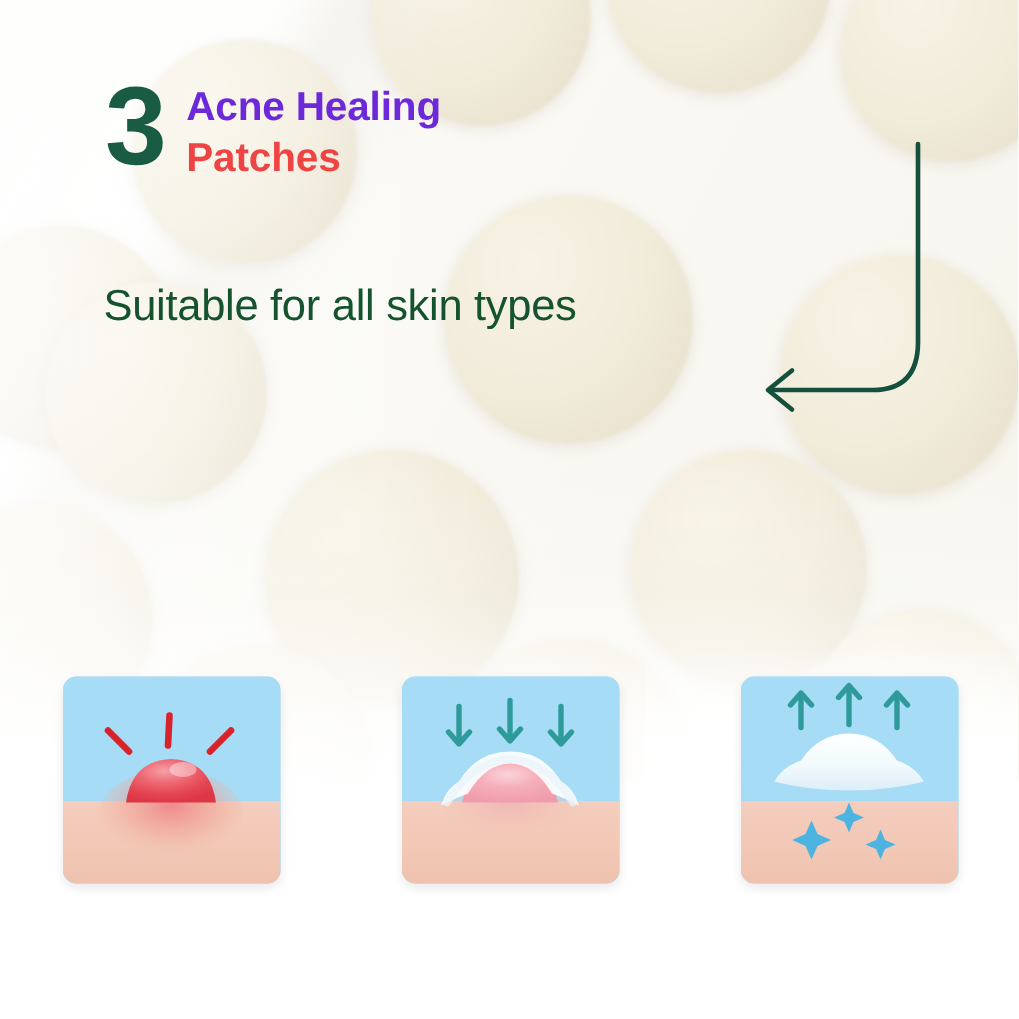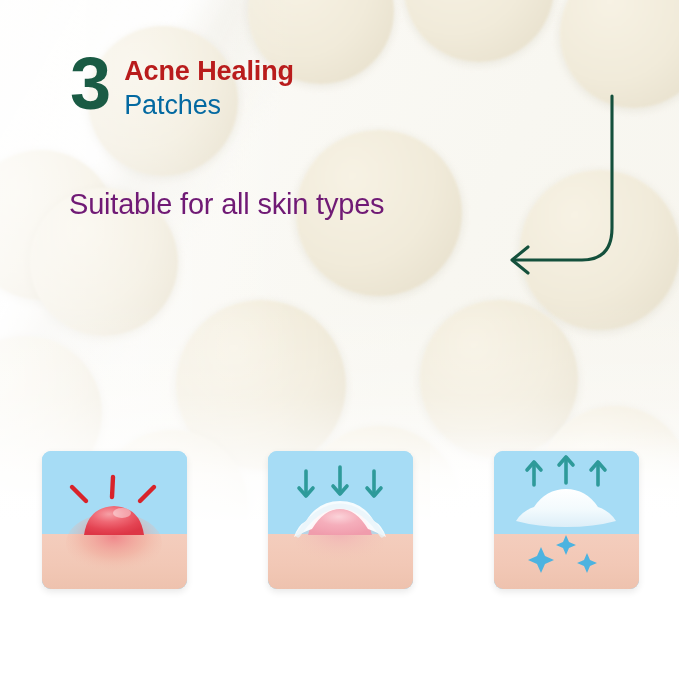--- a/index.html
+++ b/index.html
@@ -87,43 +87,43 @@
     color: #1a5b44;
     margin-right: 15px;
     margin-top: 2px;
   }
   #heading-lines {
     padding-top: 7px;
   }
   #heading-line-1 {
     font-size: 27px;
     font-weight: bold;
-    color: #b91c1c;
+    color: #6d28d9;
     line-height: 1.22;
     letter-spacing: -0.1px;
     white-space: nowrap;
   }
   #heading-line-2 {
     font-size: 27px;
-    font-weight: normal;
-    color: #0369a1;
+    font-weight: bold;
+    color: #ef4444;
     line-height: 1.3;
     letter-spacing: -0.1px;
     white-space: nowrap;
   }
 
   
   #benefits {
     position: absolute;
     left: 69px;
     top: 182px;
   }
   .benefit-line {
     font-size: 29px;
-    color: #701a75;
+    color: #14532d;
     line-height: 1.55;
     letter-spacing: -0.2px;
     white-space: nowrap;
   }
 
   
   #arrow-svg {
     position: absolute;
     left: 490px;
     top: 88px;

